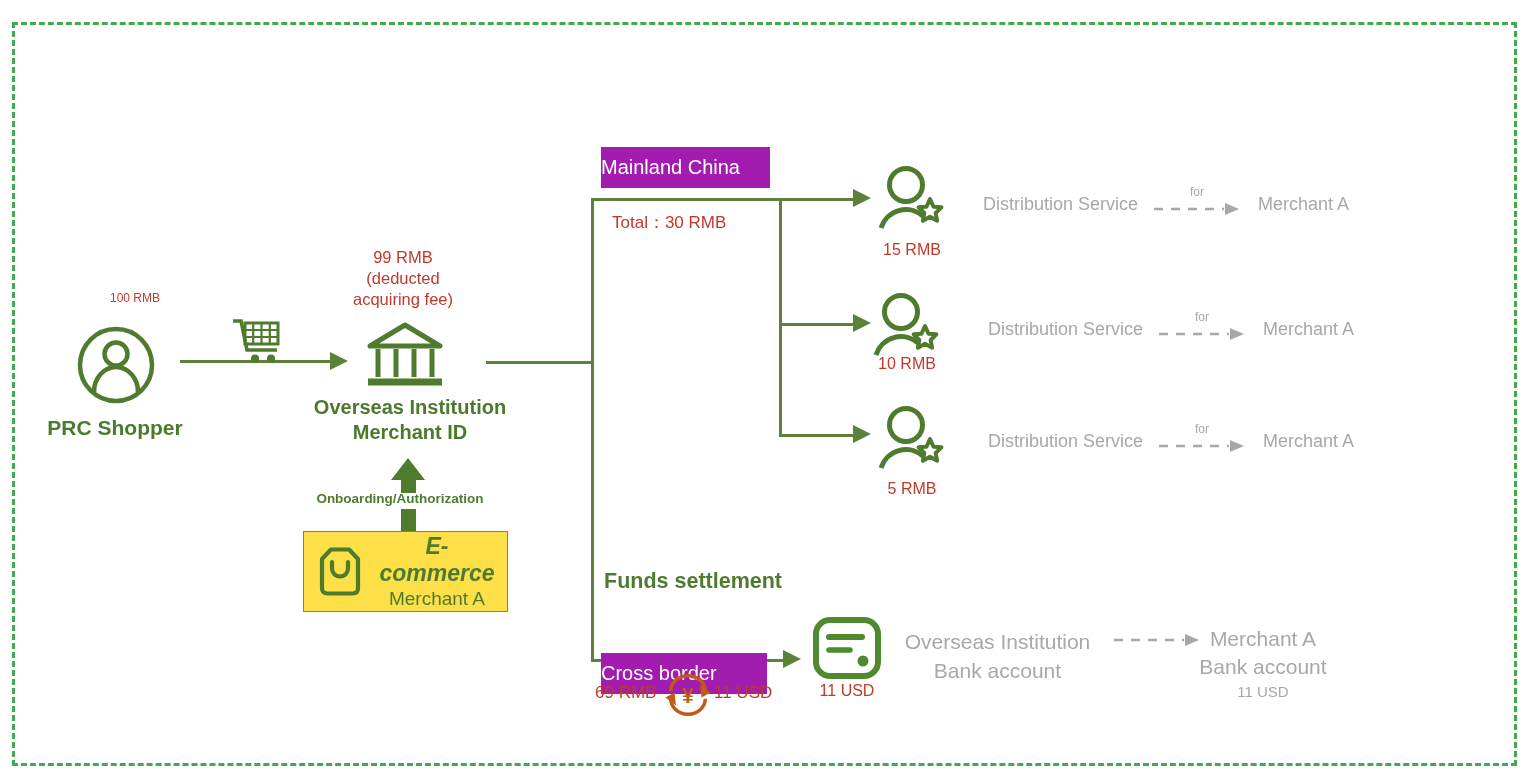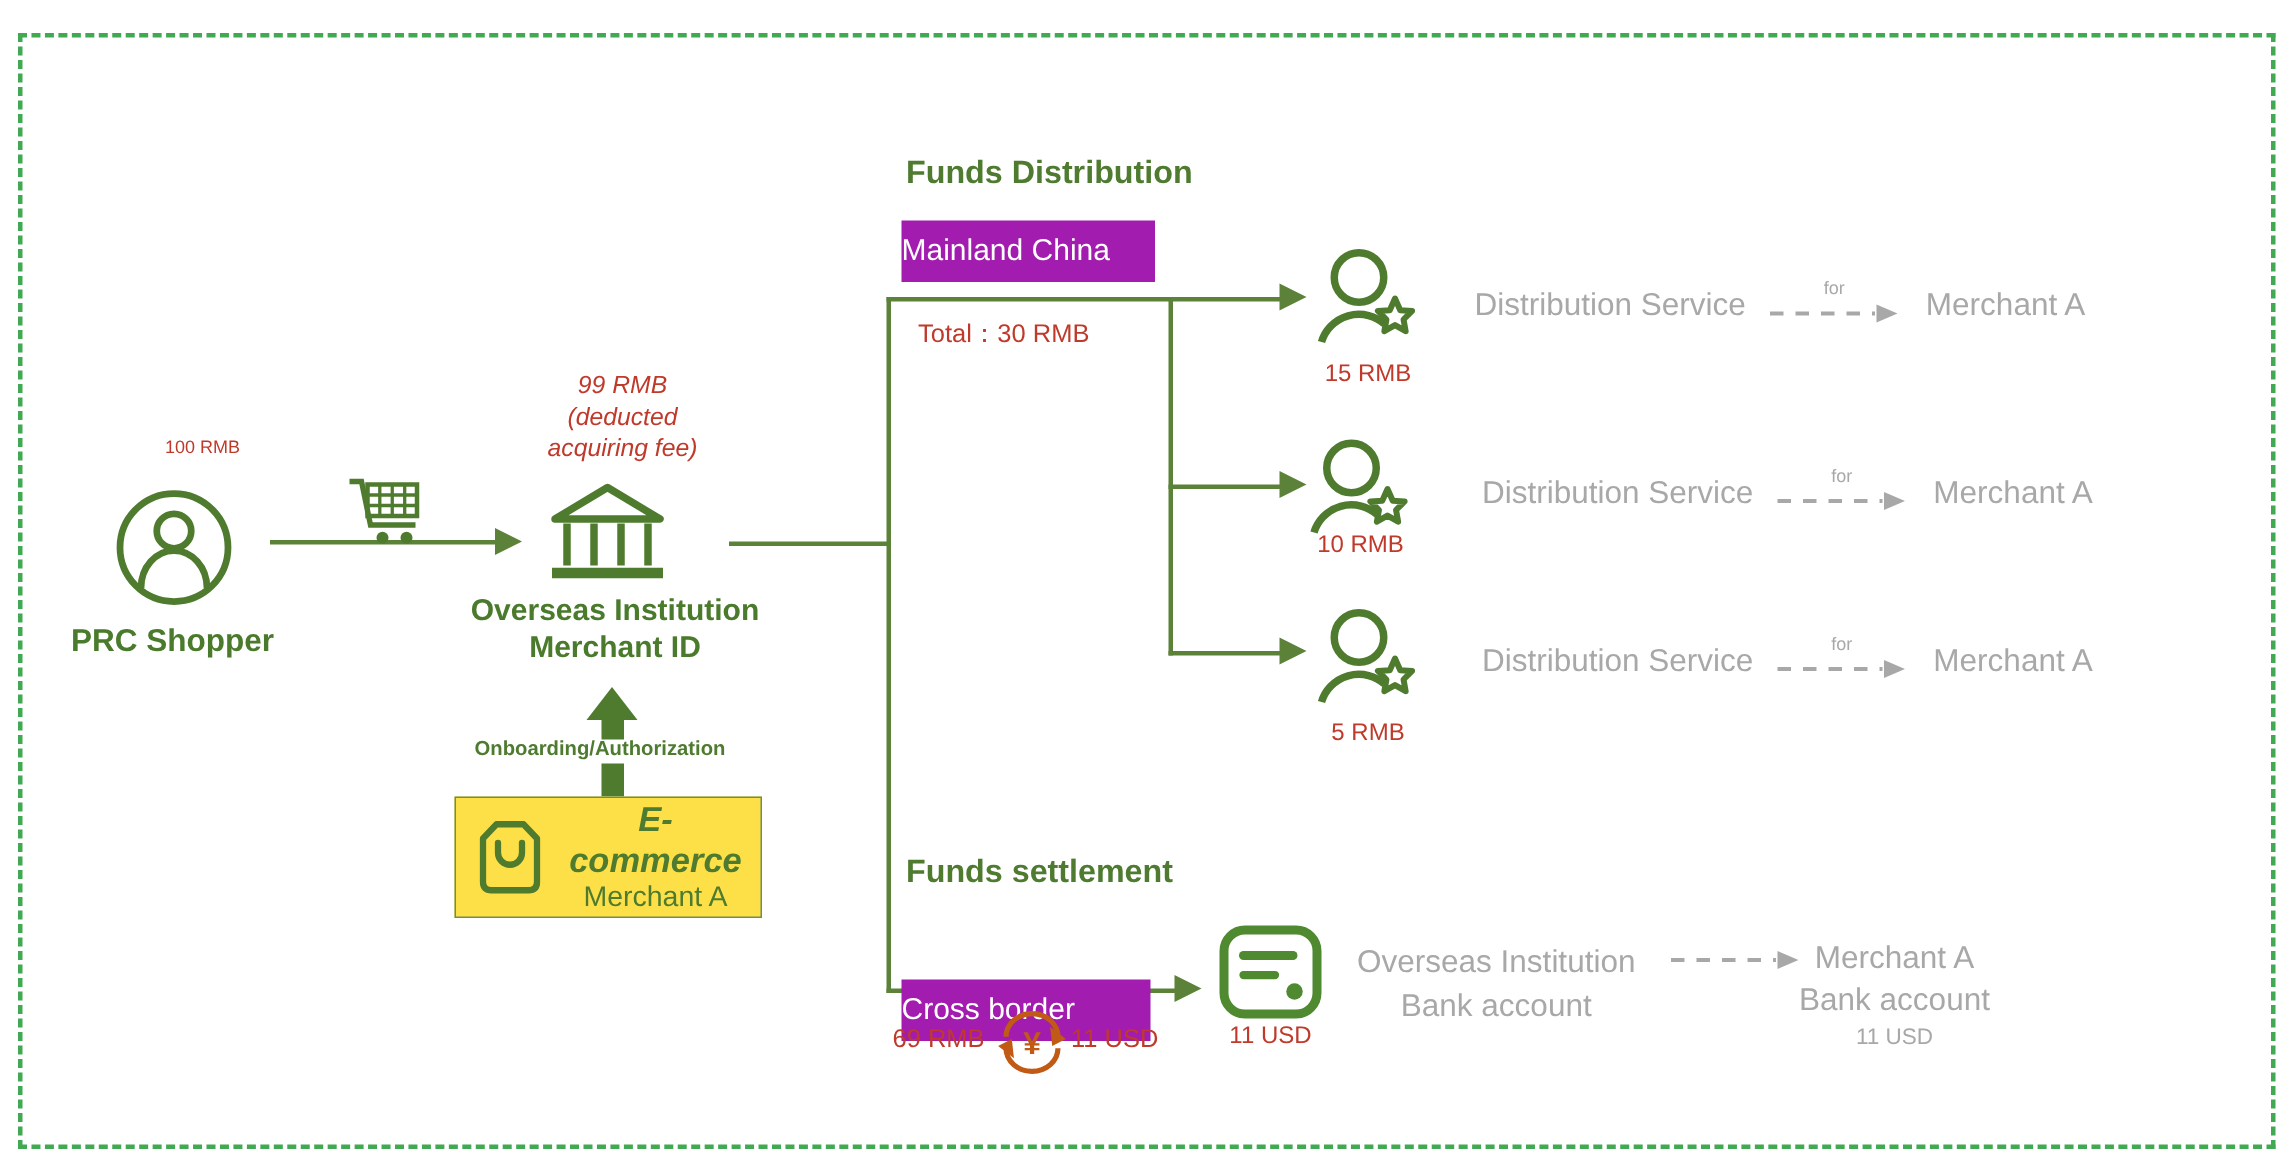--- a/index.html
+++ b/index.html
@@ -16,21 +16,21 @@
   .red{color:#bf3a2b;}
   .green-bold{color:#4a7a2b;font-weight:bold;}
   .heading{color:#4e7b30;font-size:21.5px;font-weight:600;}
   .badge{background:#a21caf;color:#fff;font-weight:normal;font-size:20px;text-align:left;line-height:41px;height:41px;}
   .line-h{position:absolute;height:3px;background:#5b8238;}
   .line-v{position:absolute;width:3px;background:#5b8238;}
   .ah-right{position:absolute;width:0;height:0;border-top:9.5px solid transparent;border-bottom:9.5px solid transparent;border-left:18px solid #5b8238;}
   .center{text-align:center;}
   .amount{font-size:16px;}
   .dist-row{position:absolute;display:flex;align-items:center;gap:14px;height:36px;}
-  .dist-text{font-size:21px;color:#a8a8a8;white-space:nowrap;}
+  .dist-text{font-size:18px;color:#a8a8a8;white-space:nowrap;}
   .dash-arrow{position:relative;width:92px;height:34px;flex:0 0 auto;}
   .dash-arrow .for-label{position:absolute;top:-2px;left:50%;transform:translateX(-58%);font-size:12px;color:#a8a8a8;}
   .gray-account{font-size:21px;line-height:29px;color:#a8a8a8;}
   .up-arrow-head{position:absolute;width:0;height:0;border-left:17px solid transparent;border-right:17px solid transparent;border-bottom:22px solid #4f7b2e;}
   .up-arrow-stem{position:absolute;width:15px;background:#4f7b2e;}
   .onboard-label{position:absolute;font-size:13.5px;font-weight:bold;color:#4e7b30;text-align:center;white-space:nowrap;}
   .ecom-box{
     position:absolute;left:303px;top:531px;width:205px;height:81px;background:#fde047;border:1.5px solid #6f8f4d;
     display:flex;align-items:center;padding-left:13px;gap:9px;box-sizing:border-box;
   }
@@ -68,21 +68,21 @@
       <line x1="31.5" y1="7" x2="31.5" y2="28" stroke-width="2.2"></line>
       <line x1="39.8" y1="7" x2="39.8" y2="28" stroke-width="2.2"></line>
       <line x1="15" y1="14" x2="48" y2="14" stroke-width="2.2"></line>
       <line x1="15" y1="21" x2="48" y2="21" stroke-width="2.2"></line>
       <circle cx="25" cy="42.5" r="4" fill="#4f7b2e" stroke="none"></circle>
       <circle cx="41" cy="42.5" r="4" fill="#4f7b2e" stroke="none"></circle>
     </svg>
   </div>
 
   
-  <div class="abs red center" style="left:340px;top:247px;width:150px;font-size:16.5px;line-height:21px;font-style:italic;">
+  <div class="abs red center" style="left:328px;top:247px;width:150px;font-size:16.5px;line-height:21px;">
     <div>99 RMB</div>
     <div>(deducted</div>
     <div>acquiring fee)</div>
   </div>
   <div class="abs" style="left:365px;top:322px;">
     <svg width="80" height="66" viewBox="0 0 80 66" stroke="#4f7b2e" fill="none">
       <path d="M40,3 L75,24 H5 Z" stroke-width="5" stroke-linejoin="round"></path>
       <line x1="13" y1="27" x2="13" y2="55" stroke-width="5"></line>
       <line x1="31" y1="27" x2="31" y2="55" stroke-width="5"></line>
       <line x1="49" y1="27" x2="49" y2="55" stroke-width="5"></line>
@@ -102,21 +102,20 @@
   <div class="ah-right" style="left:853px;top:189px;"></div>
   <div class="line-v" style="left:779px;top:198px;height:239px;"></div>
   <div class="line-h" style="left:779px;top:323px;width:76px;"></div>
   <div class="ah-right" style="left:853px;top:314px;"></div>
   <div class="line-h" style="left:779px;top:434px;width:76px;"></div>
   <div class="ah-right" style="left:853px;top:425px;"></div>
   <div class="line-h" style="left:591px;top:659px;width:194px;"></div>
   <div class="ah-right" style="left:783px;top:650px;"></div>
 
   
-  <div class="abs heading" style="left:604px;top:103px;">Funds Distribution</div>
   <div class="abs badge" style="left:601px;top:147px;width:169px;">Mainland China</div>
   <div class="abs red" style="left:612px;top:211px;font-size:17px;">Total：30 RMB</div>
 
   
   <div class="abs" style="left:878px;top:164px;">
     <svg width="68" height="66" viewBox="0 0 68 66" stroke="#4f7b2e" fill="none">
       <circle cx="28" cy="21" r="16.5" stroke-width="5"></circle>
       <path d="M3,64 A26,26 0 0 1 45,52" stroke-width="5"></path>
       <path transform="translate(52,47)" d="M0,-12 L3.5,-4.2 L11.4,-3.7 L5.7,2 L7.1,9.8 L0,5.7 L-7.1,9.8 L-5.7,2 L-11.4,-3.7 L-3.5,-4.2 Z" fill="#fff" stroke-width="4" stroke-linejoin="round"></path>
     </svg>

